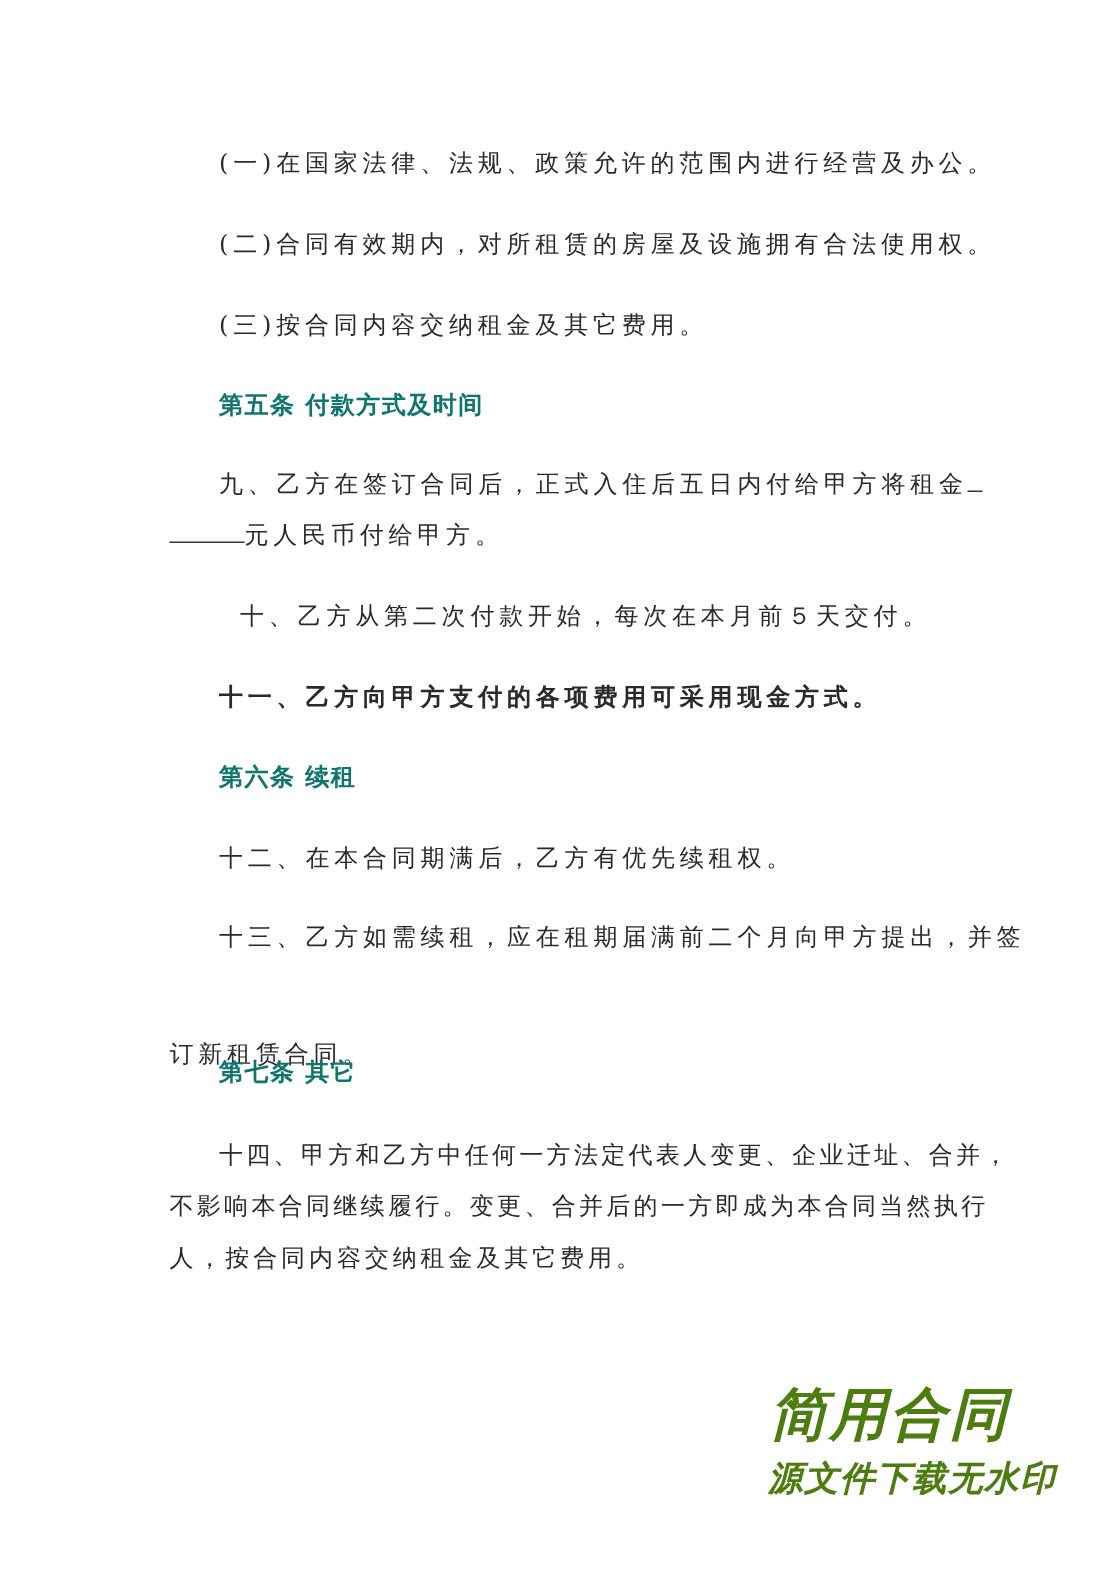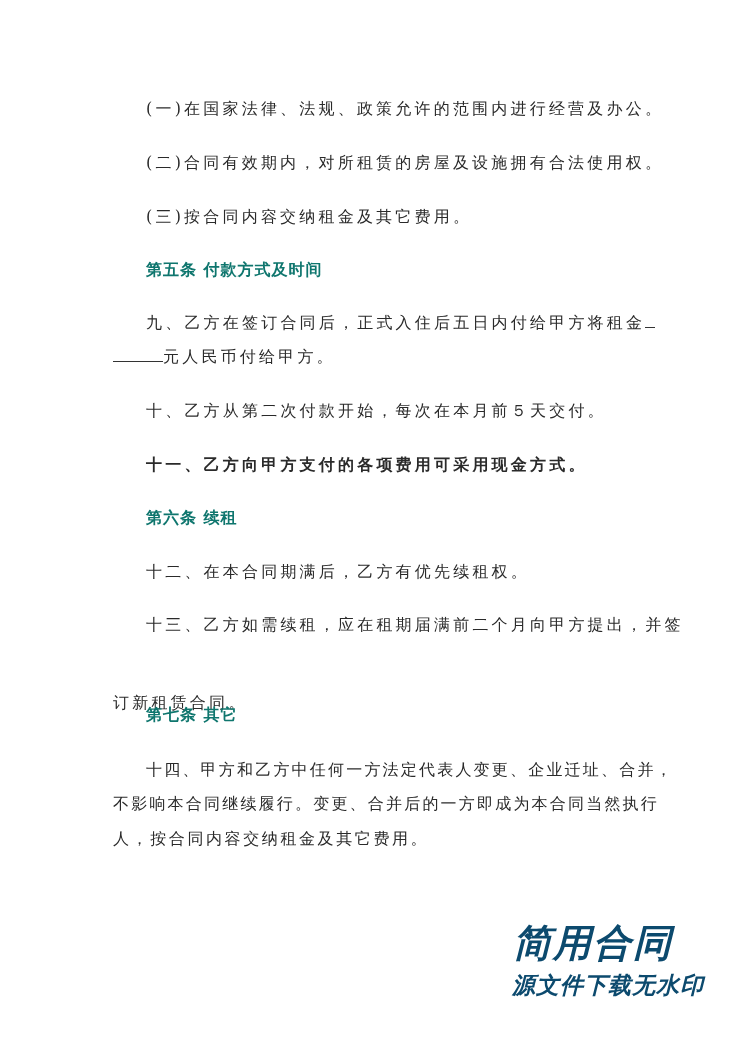--- a/index.html
+++ b/index.html
@@ -32,21 +32,21 @@
     display: inline-block;
     border-bottom: 1px solid #333;
     height: 14px;
     vertical-align: baseline;
   }
   .watermark {
     position: absolute;
     font-family: Liberation Serif, serif;
     font-weight: bold;
     font-style: italic;
-    color: #0c4a6e;
+    color: #4d7c0f;
     white-space: nowrap;
   }
   .wm-title { left: 513px; top: 918px; font-size: 38px; letter-spacing: 2px; }
   .wm-sub { left: 512px; top: 970px; font-size: 23px; letter-spacing: 1px; text-align: right; }
 </style>
 </head>
 <body>
 
 <div class="page">
 
@@ -56,21 +56,21 @@
 
   <div class="line heading" style="top:260px;">第五条 付款方式及时间</div>
 
   <div class="line indent" style="top:313px;">
     <span>九、乙方在签订合同后，正式入住后五日内付给甲方将租金</span><span class="blank" style="width:10px;"></span>
   </div>
   <div class="line" style="top:347px;">
     <span class="blank" style="width:50px;"></span><span>元人民币付给甲方。</span>
   </div>
 
-  <div class="line indent" style="top:401px;">十、乙方从第二次付款开始，每次在本月前５天交付。</div>
+  <div class="line indent" style="top:401px;margin-left:14px;">十、乙方从第二次付款开始，每次在本月前５天交付。</div>
   <div class="line indent" style="top:455px;font-weight:bold;">十一、乙方向甲方支付的各项费用可采用现金方式。</div>
 
   <div class="line heading" style="top:508px;">第六条 续租</div>
 
   <div class="line indent" style="top:562px;">十二、在本合同期满后，乙方有优先续租权。</div>
   <div class="line indent" style="top:615px;">十三、乙方如需续租，应在租期届满前二个月向甲方提出，并签</div>
   <div class="line" style="top:650px;margin-top:43px;">订新租赁合同。</div>
 
   <div class="line heading" style="top:705px;">第七条 其它</div>
 

